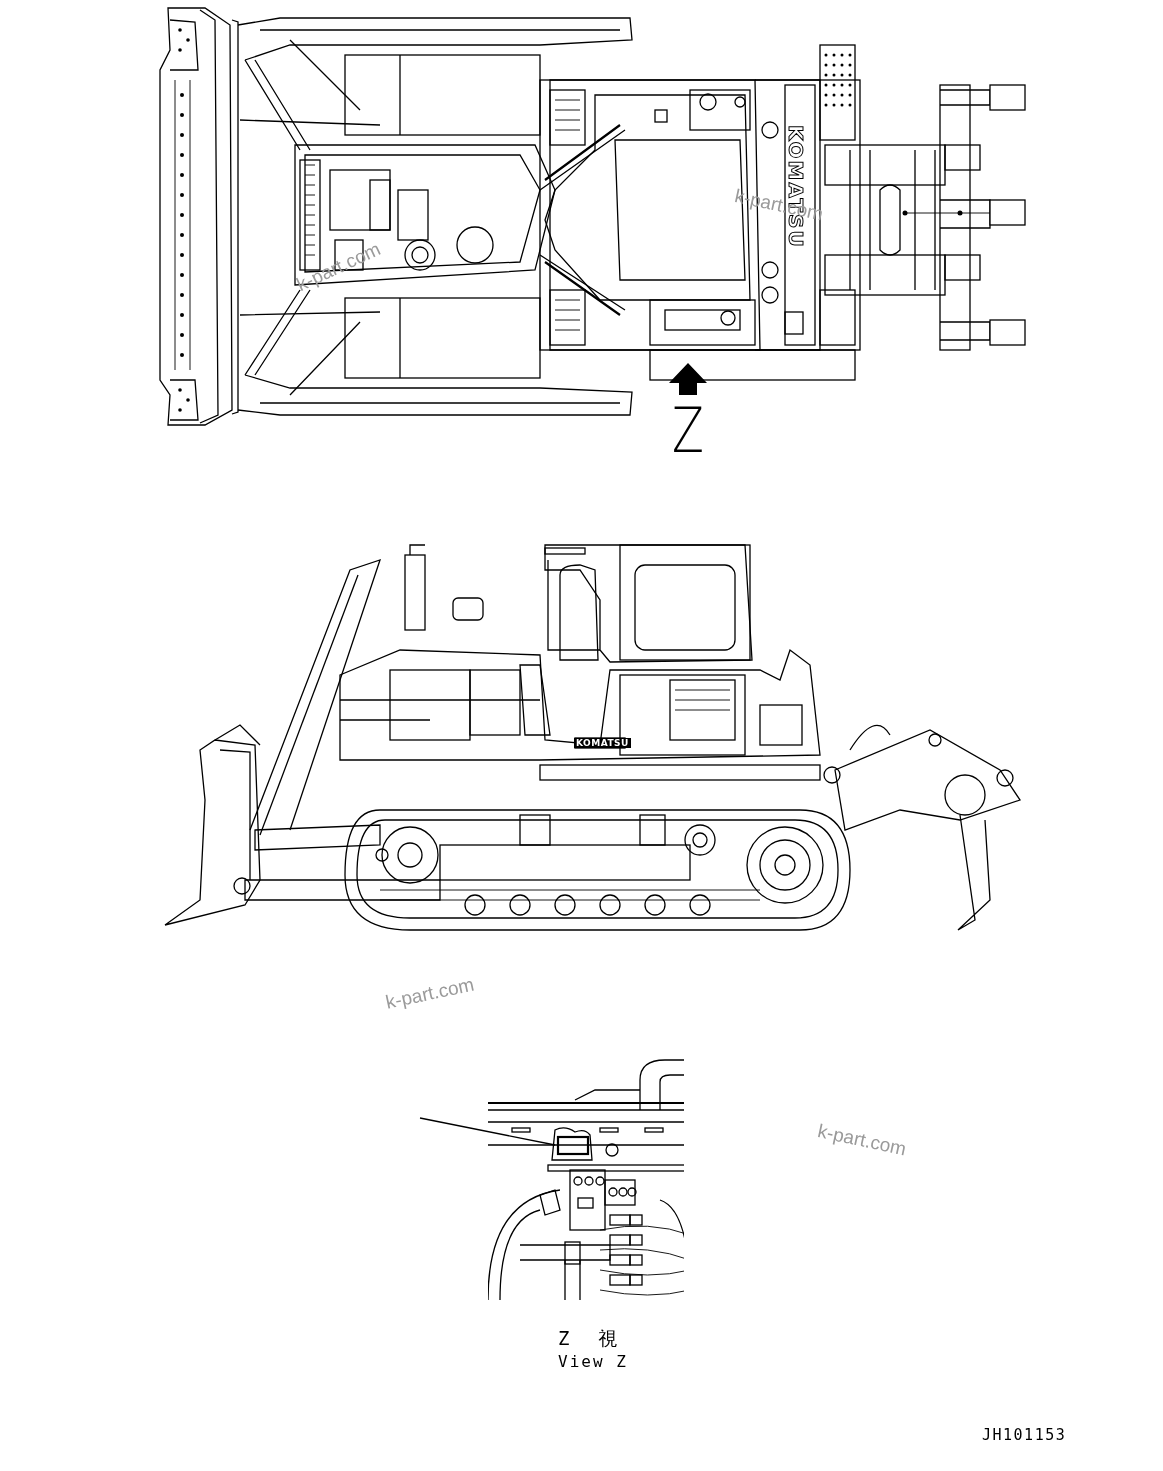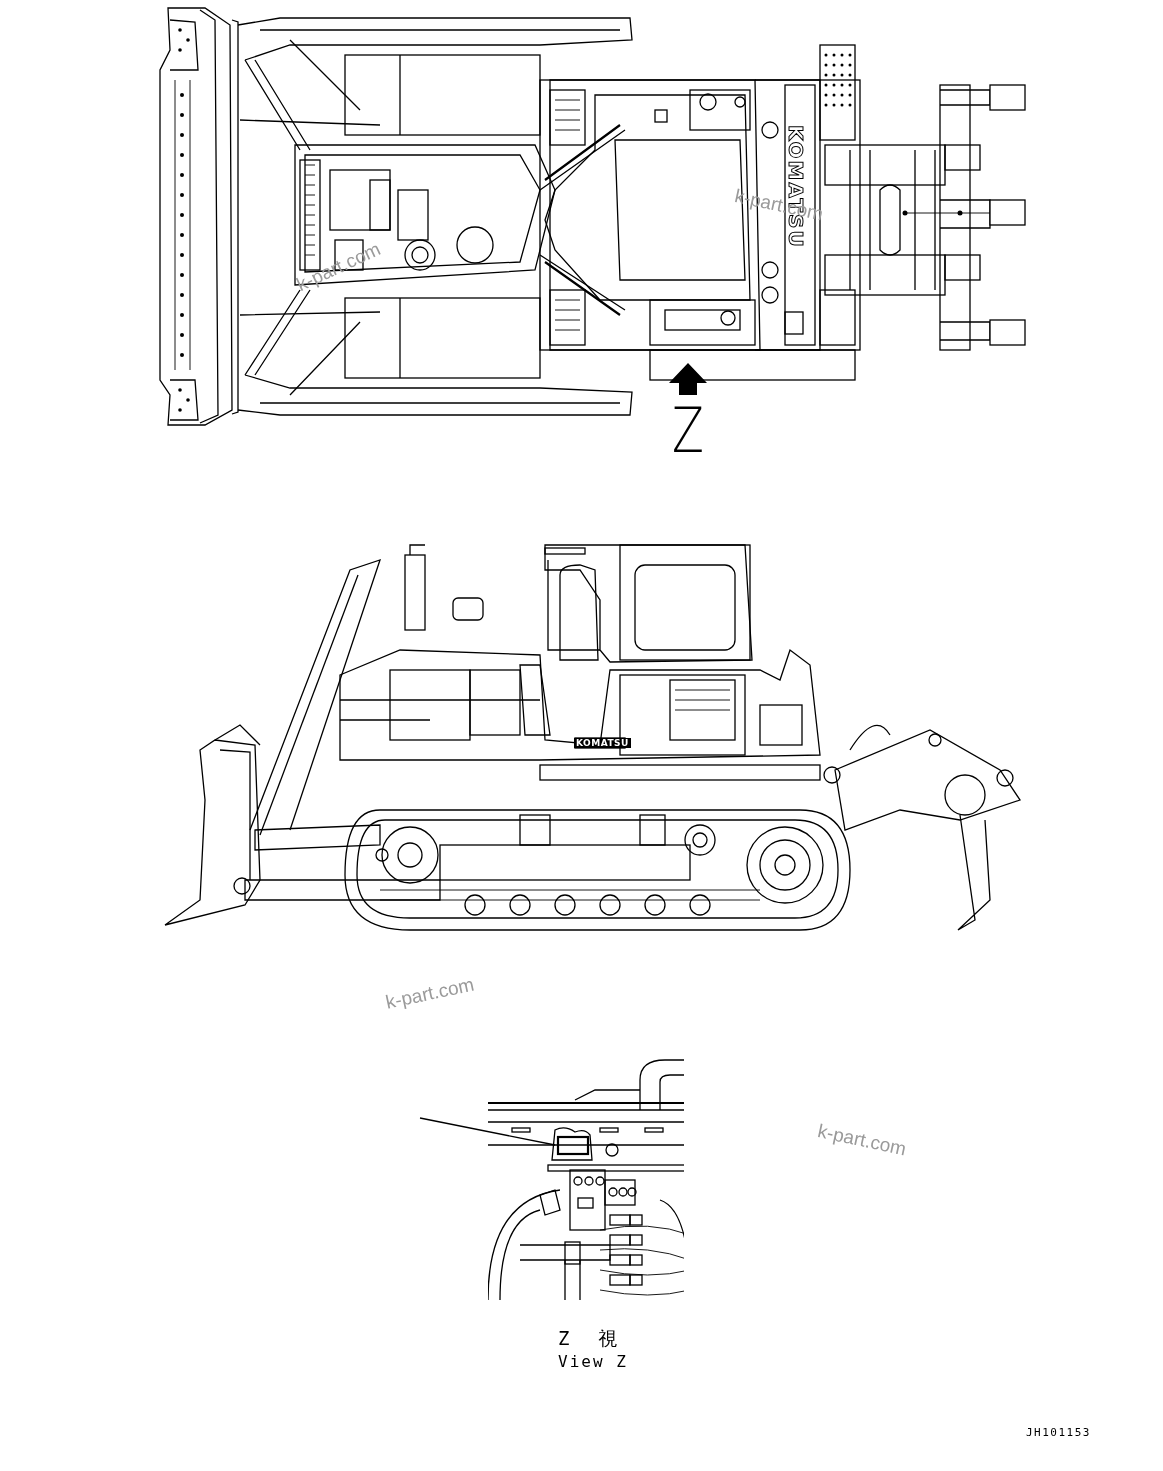--- a/index.html
+++ b/index.html
@@ -8,21 +8,21 @@
   svg{display:block;}
   .ln{fill:none;stroke:#000;stroke-width:1.3;}
   .lnt{fill:none;stroke:#000;stroke-width:0.9;}
   .lnb{fill:none;stroke:#000;stroke-width:2.2;}
   .fill{fill:#000;stroke:none;}
   .wfill{fill:#fff;stroke:#000;stroke-width:1.3;}
   .label{position:absolute;white-space:pre;text-align:center;}
   .z-letter{position:absolute;left:672px;top:400px;font-family:"DejaVu Sans","Liberation Sans",sans-serif;font-size:62px;font-weight:200;line-height:1;transform:scaleX(0.75);transform-origin:left top;}
   .view-jp{position:absolute;left:558px;top:1326px;font-size:19px;letter-spacing:2px;}
   .view-en{position:absolute;left:558px;top:1352px;font-size:16px;letter-spacing:2px;}
-  .code{position:absolute;left:1026px;top:1426px;font-size:11px;letter-spacing:1.5px;}
+  .code{position:absolute;left:982px;top:1426px;font-size:15px;letter-spacing:1.5px;}
   .wm{position:absolute;font-family:"Liberation Sans","DejaVu Sans",sans-serif;color:#9a9a9a;font-size:19px;transform-origin:left center;}
   .brand{position:absolute;font-family:"DejaVu Sans","Liberation Sans",sans-serif;font-weight:bold;}
 </style>
 </head>
 <body>
 
 <div class="layer">
 <svg width="1163" height="1471" viewBox="0 0 1163 1471">
 
   <g>

